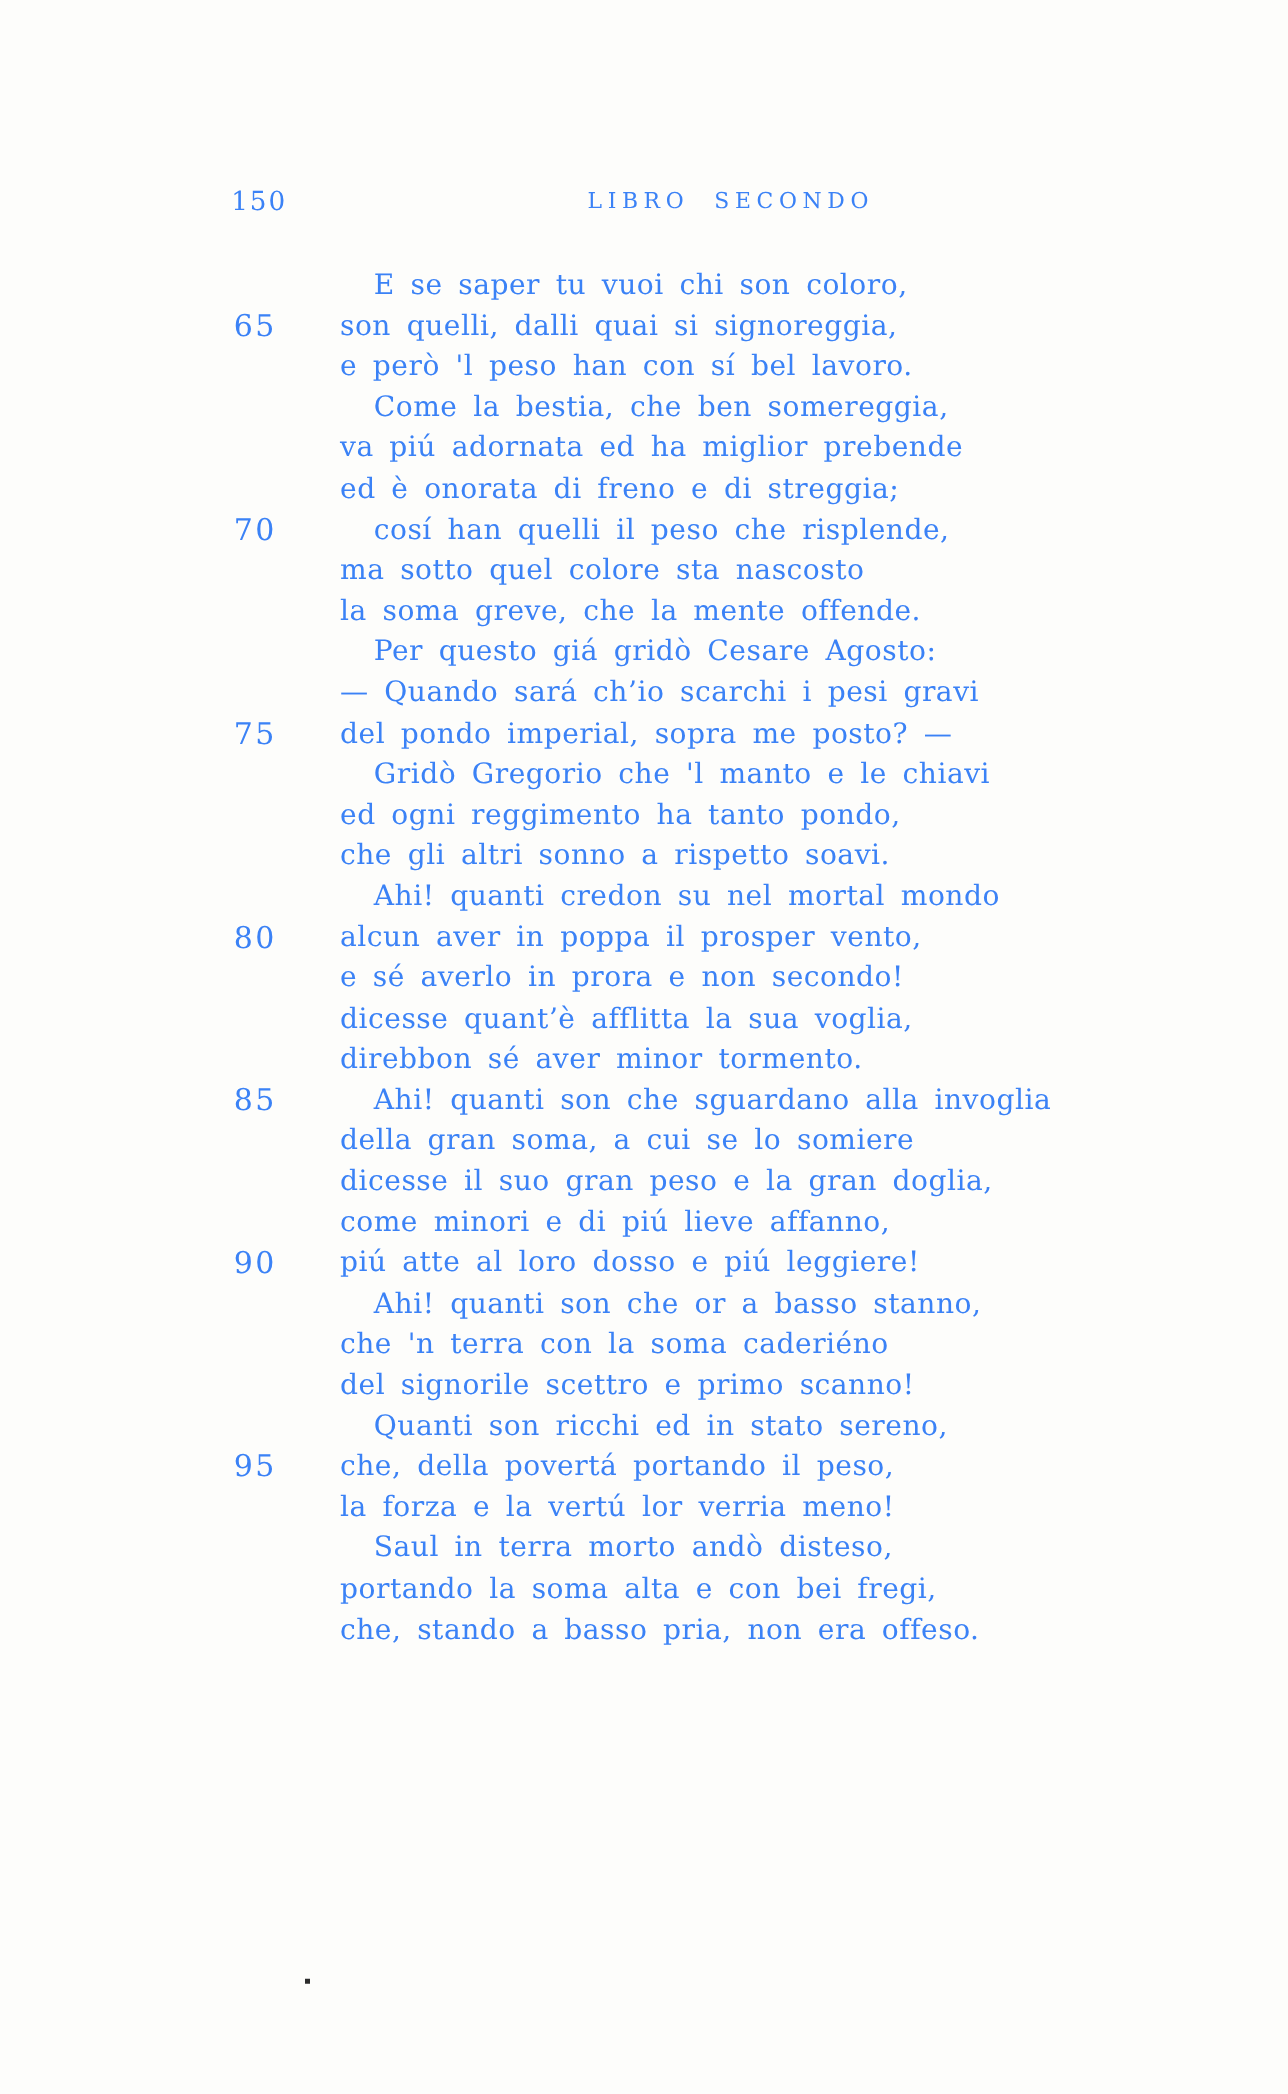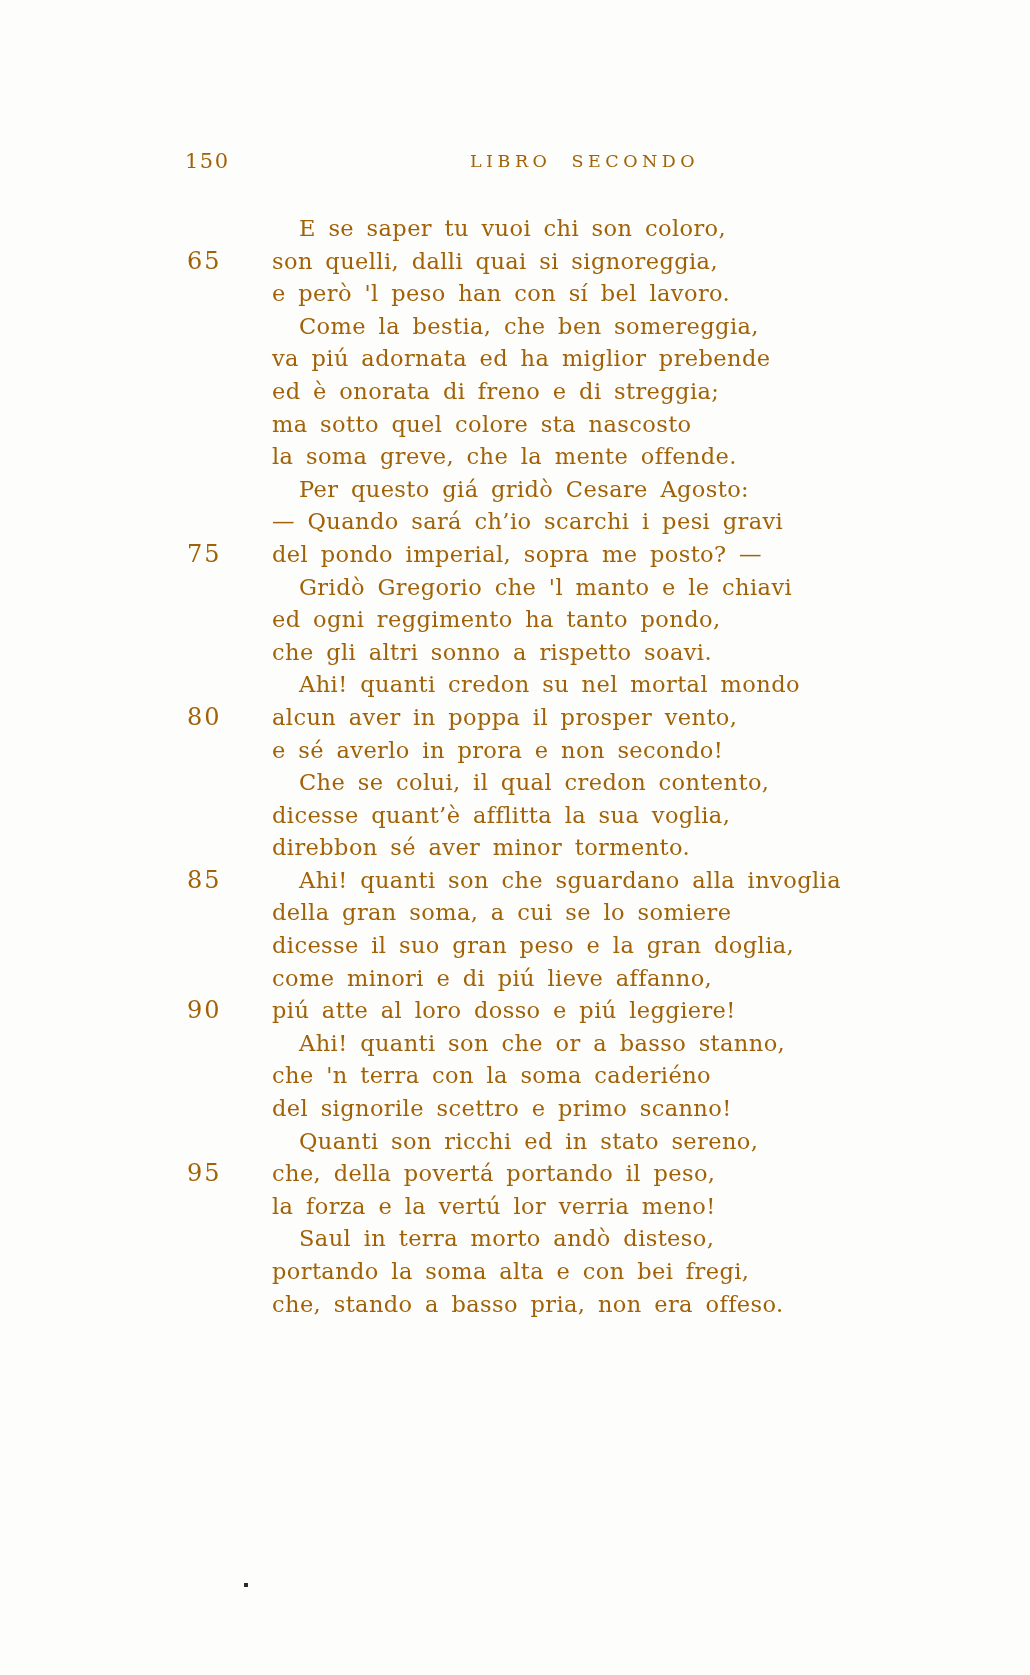--- a/index.html
+++ b/index.html
@@ -7,21 +7,21 @@
     padding: 0;
     background: #e9e9e7;
   }
   .page {
     position: relative;
     width: 1030px;
     height: 1675px;
     background: #fdfdfb;
     overflow: hidden;
     font-family: "DejaVu Serif", "Liberation Serif", serif;
-    color: #a16207;
+    color: #3b82f6;
   }
   .page-number {
     position: absolute;
     left: 185px;
     top: 149px;
     font-size: 21px;
     letter-spacing: 1.5px;
   }
   .running-head {
     position: absolute;
@@ -105,20 +105,24 @@
   <div class="poem-line">
     <span class="line-num"></span>
     <span class="line-text">va piú adornata ed ha miglior prebende</span>
   </div>
 
   <div class="poem-line">
     <span class="line-num"></span>
     <span class="line-text">ed è onorata di freno e di streggia;</span>
   </div>
 
+  <div class="poem-line indent">
+    <span class="line-num">70</span>
+    <span class="line-text">cosí han quelli il peso che risplende,</span>
+  </div>
 
   <div class="poem-line">
     <span class="line-num"></span>
     <span class="line-text">ma sotto quel colore sta nascosto</span>
   </div>
 
   <div class="poem-line">
     <span class="line-num"></span>
     <span class="line-text">la soma greve, che la mente offende.</span>
   </div>
@@ -161,24 +165,20 @@
   <div class="poem-line">
     <span class="line-num">80</span>
     <span class="line-text">alcun aver in poppa il prosper vento,</span>
   </div>
 
   <div class="poem-line">
     <span class="line-num"></span>
     <span class="line-text">e sé averlo in prora e non secondo!</span>
   </div>
 
-  <div class="poem-line indent">
-    <span class="line-num"></span>
-    <span class="line-text">Che se colui, il qual credon contento,</span>
-  </div>
 
   <div class="poem-line">
     <span class="line-num"></span>
     <span class="line-text">dicesse quant’è afflitta la sua voglia,</span>
   </div>
 
   <div class="poem-line">
     <span class="line-num"></span>
     <span class="line-text">direbbon sé aver minor tormento.</span>
   </div>

